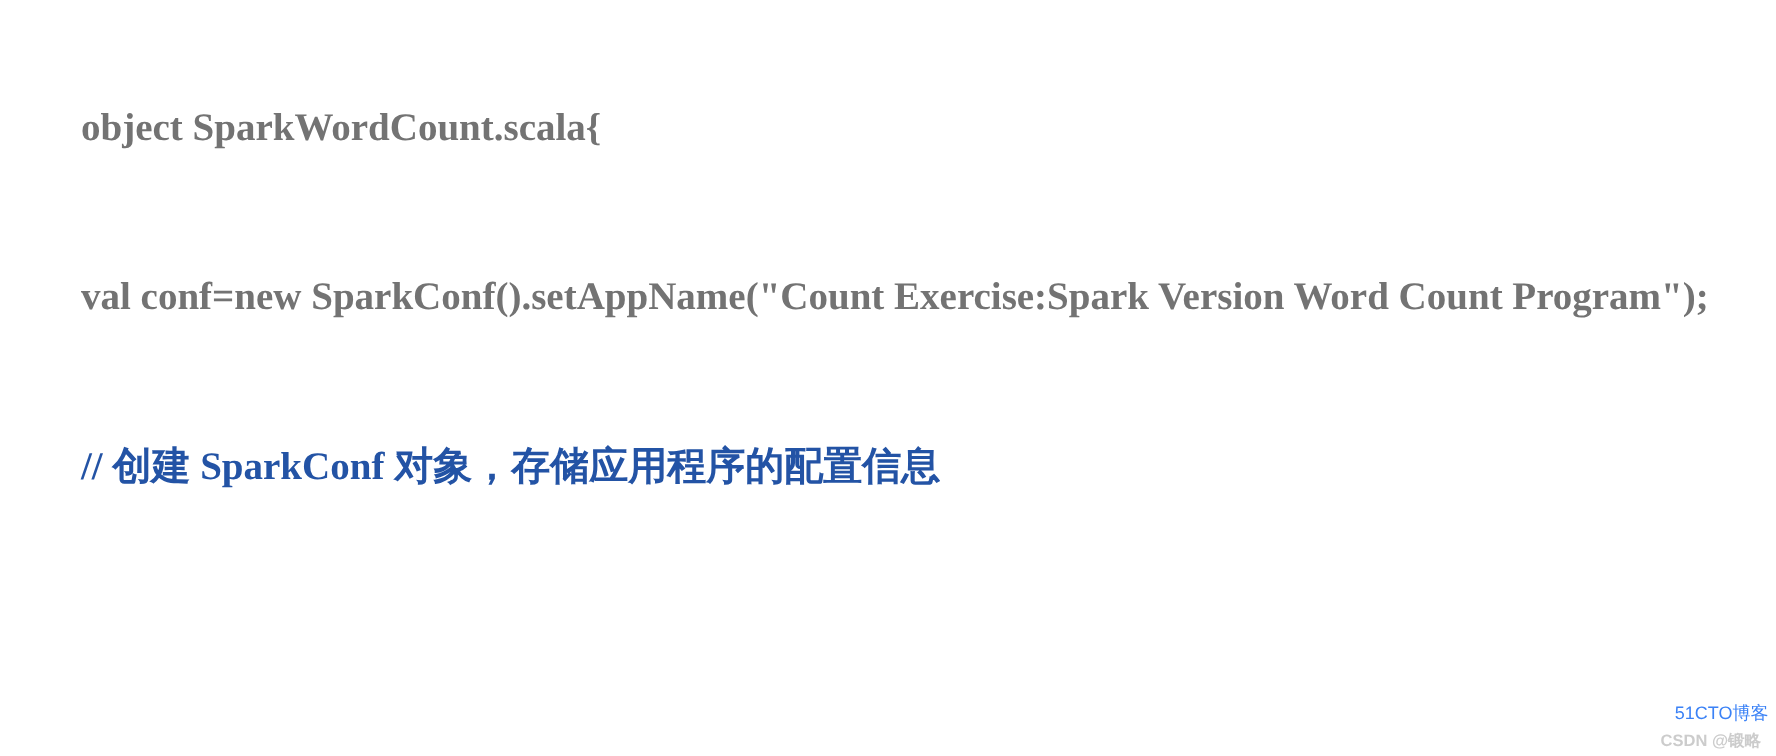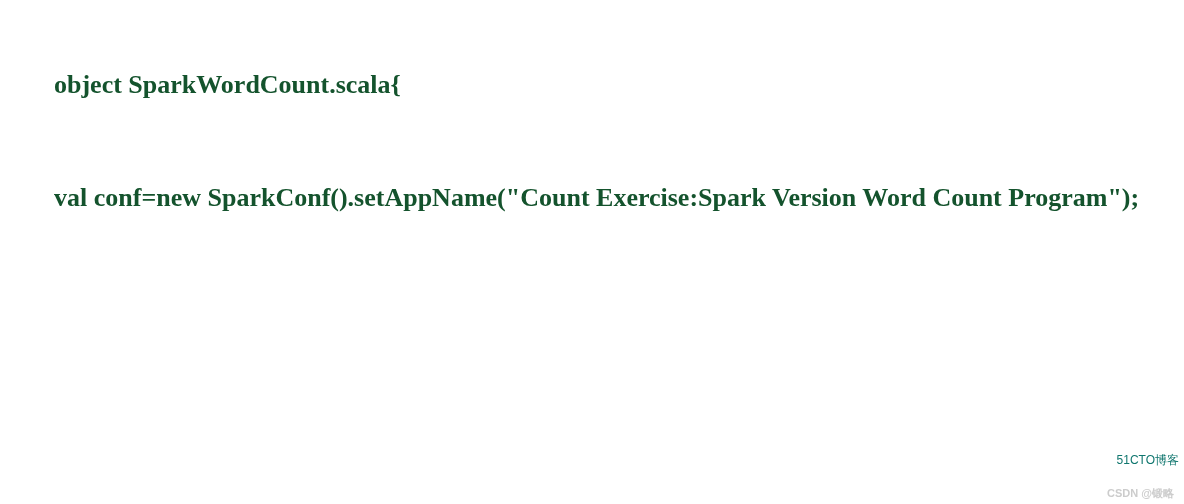--- a/index.html
+++ b/index.html
@@ -23,54 +23,57 @@
     }
     .code-line {
       white-space: pre-wrap;
       word-wrap: break-word;
     }
     .comment {
       color: #2353a5;
       font-weight: bold;
     }
     .black {
-      color: #14532d;
+      color: #737373;
     }
     .blank-line {
       height: 38px;
     }
     .watermark {
       position: absolute;
       right: 10px;
       bottom: 3px;
       font-size: 11px;
       color: #cccccc;
       font-family: Arial, sans-serif;
       font-weight: bold;
     }
     .watermark-top {
       position: absolute;
       right: 5px;
-      bottom: 35px;
+      bottom: 20px;
       font-size: 12px;
-      color: #0f766e;
+      color: #3b82f6;
       font-family: Arial, sans-serif;
       font-weight: normal;
       transform: rotate(0deg);
       text-align: center;
     }
   </style>
 </head>
 <body>
 
 <div class="code-block">
   <div class="code-line">
     <span class="black">object SparkWordCount.scala{</span>
   </div>
   <div class="code-line">
     <span class="black">val conf=new SparkConf().setAppName("Count Exercise:Spark Version Word Count Program");</span>
   </div>
+  <div class="code-line">
+    <span class="comment">// 创建 SparkConf 对象，存储应用程序的配置信息</span>
+  </div>
   <div class="blank-line"></div>
 
 </div>
 
 <div class="watermark-top">51CTO博客</div>
 <div class="watermark">CSDN @锻略</div>
 
 </body></html>

